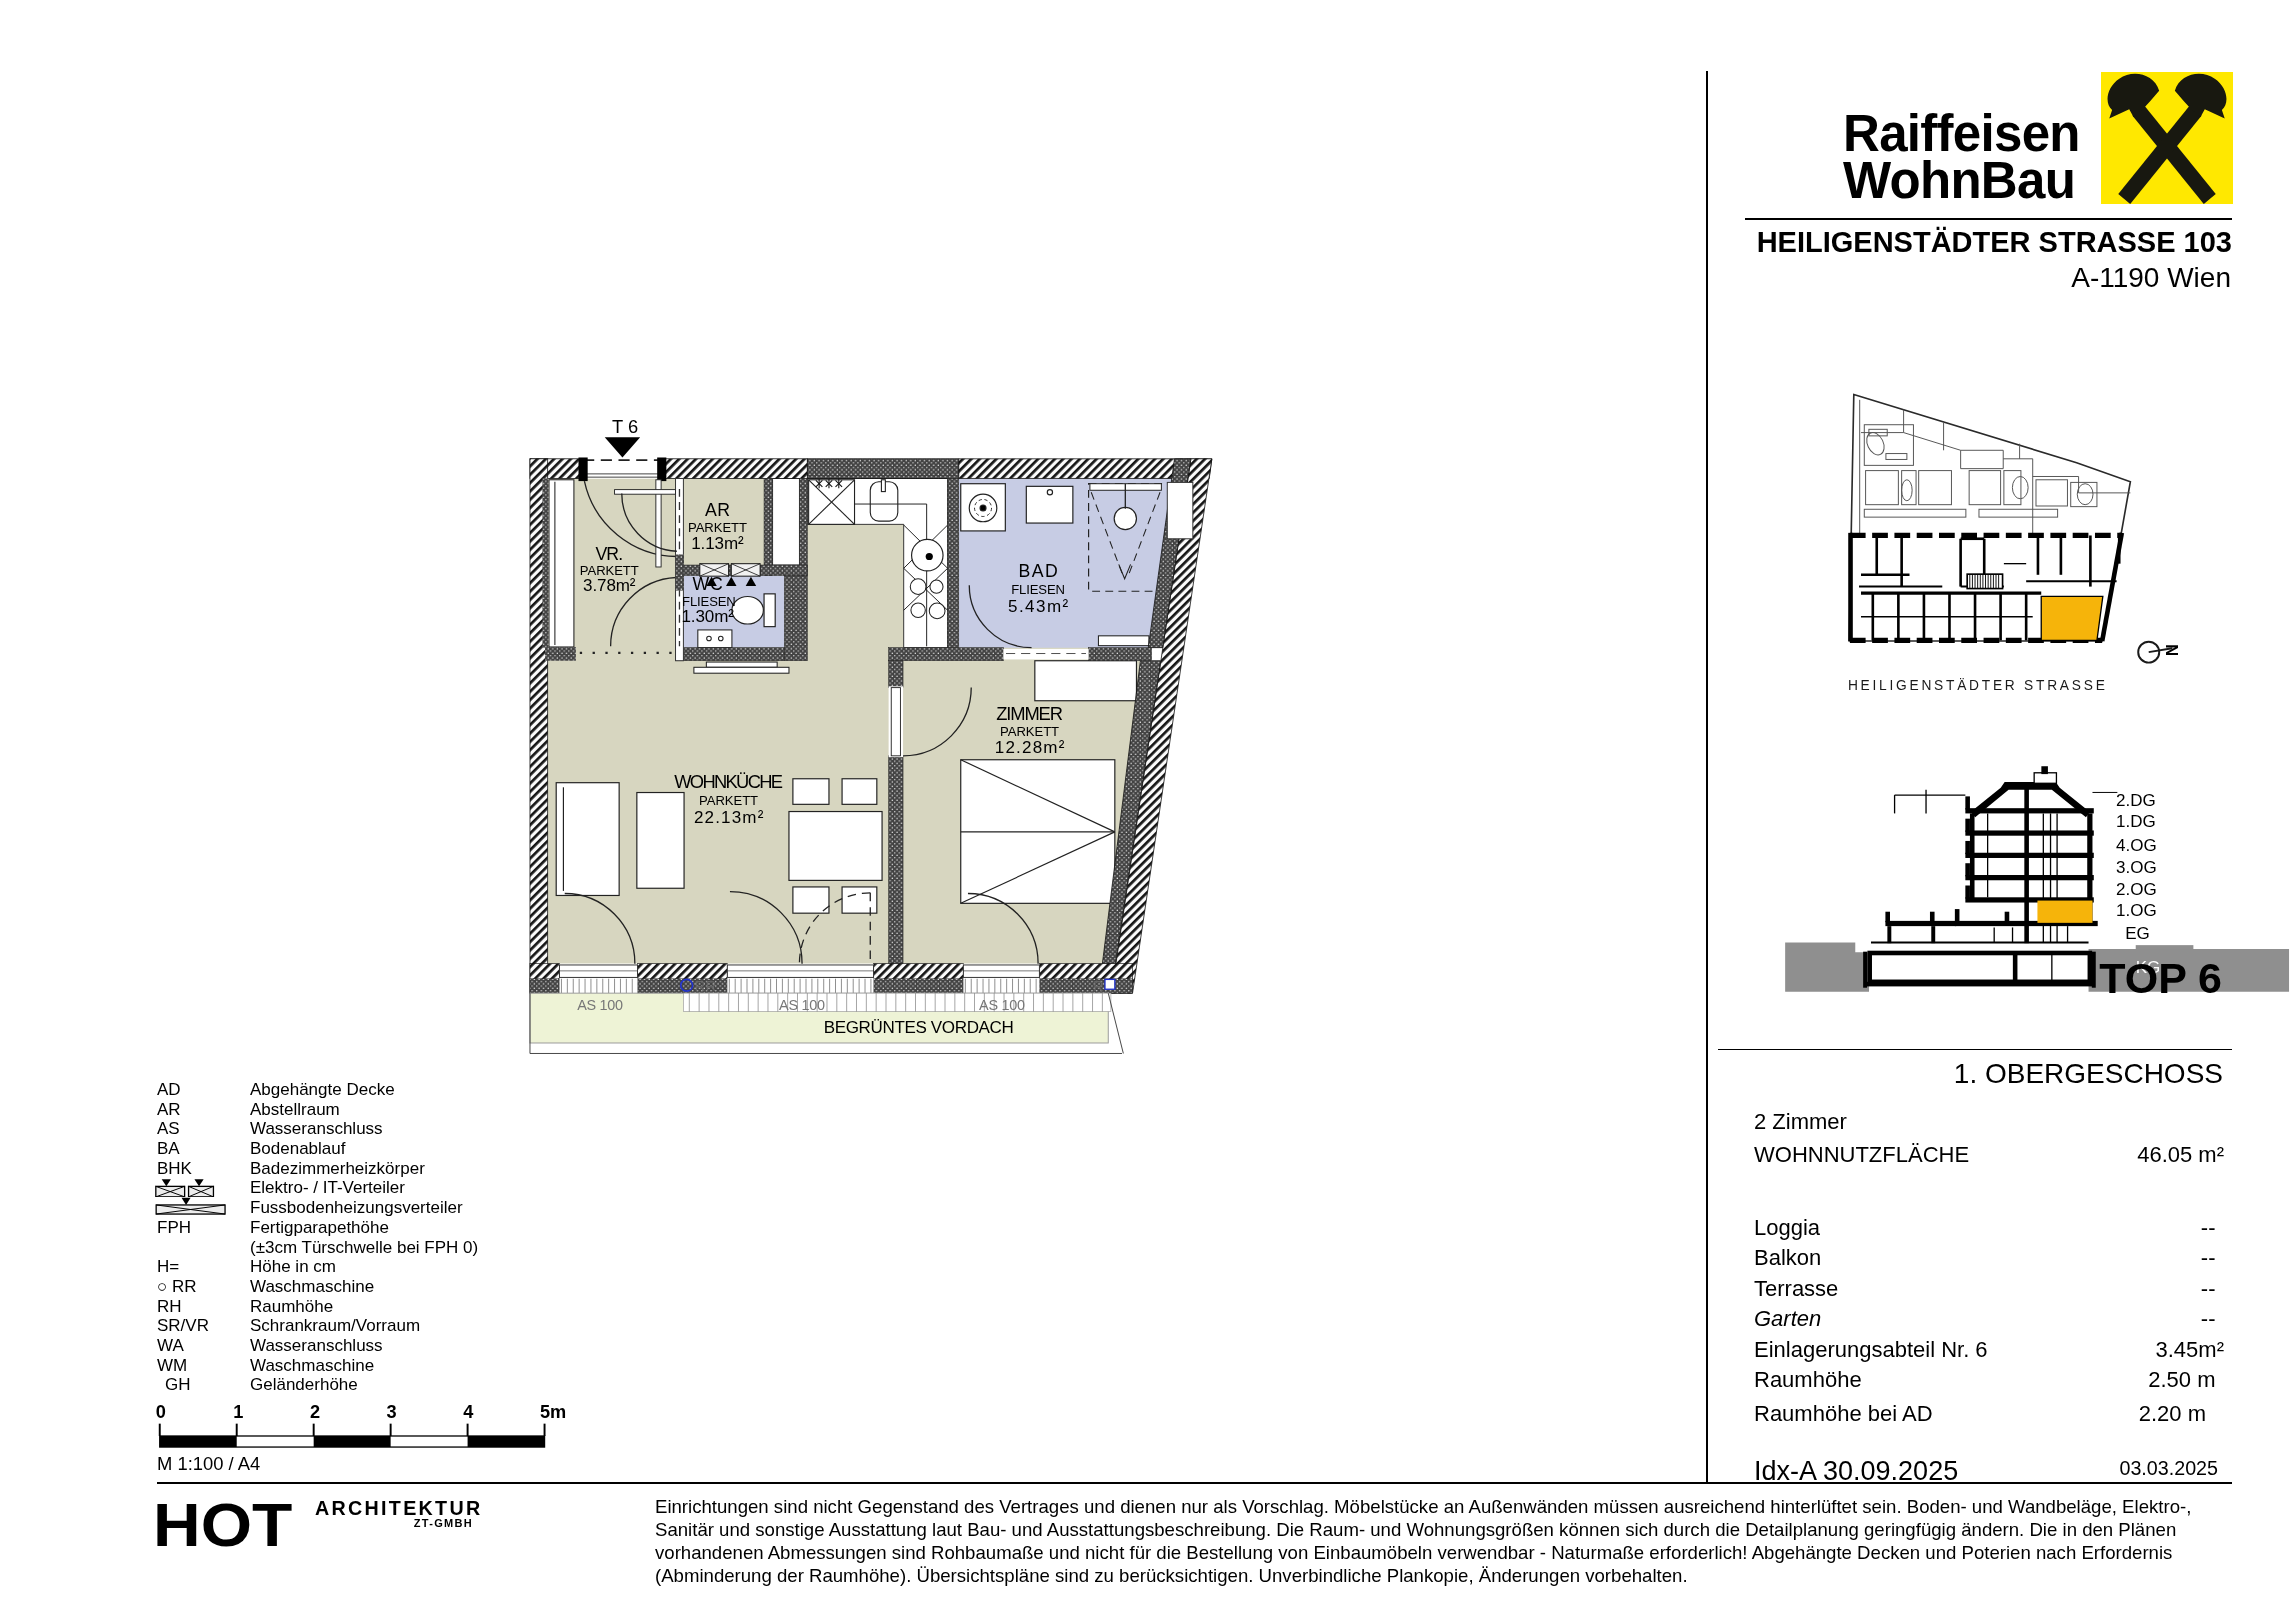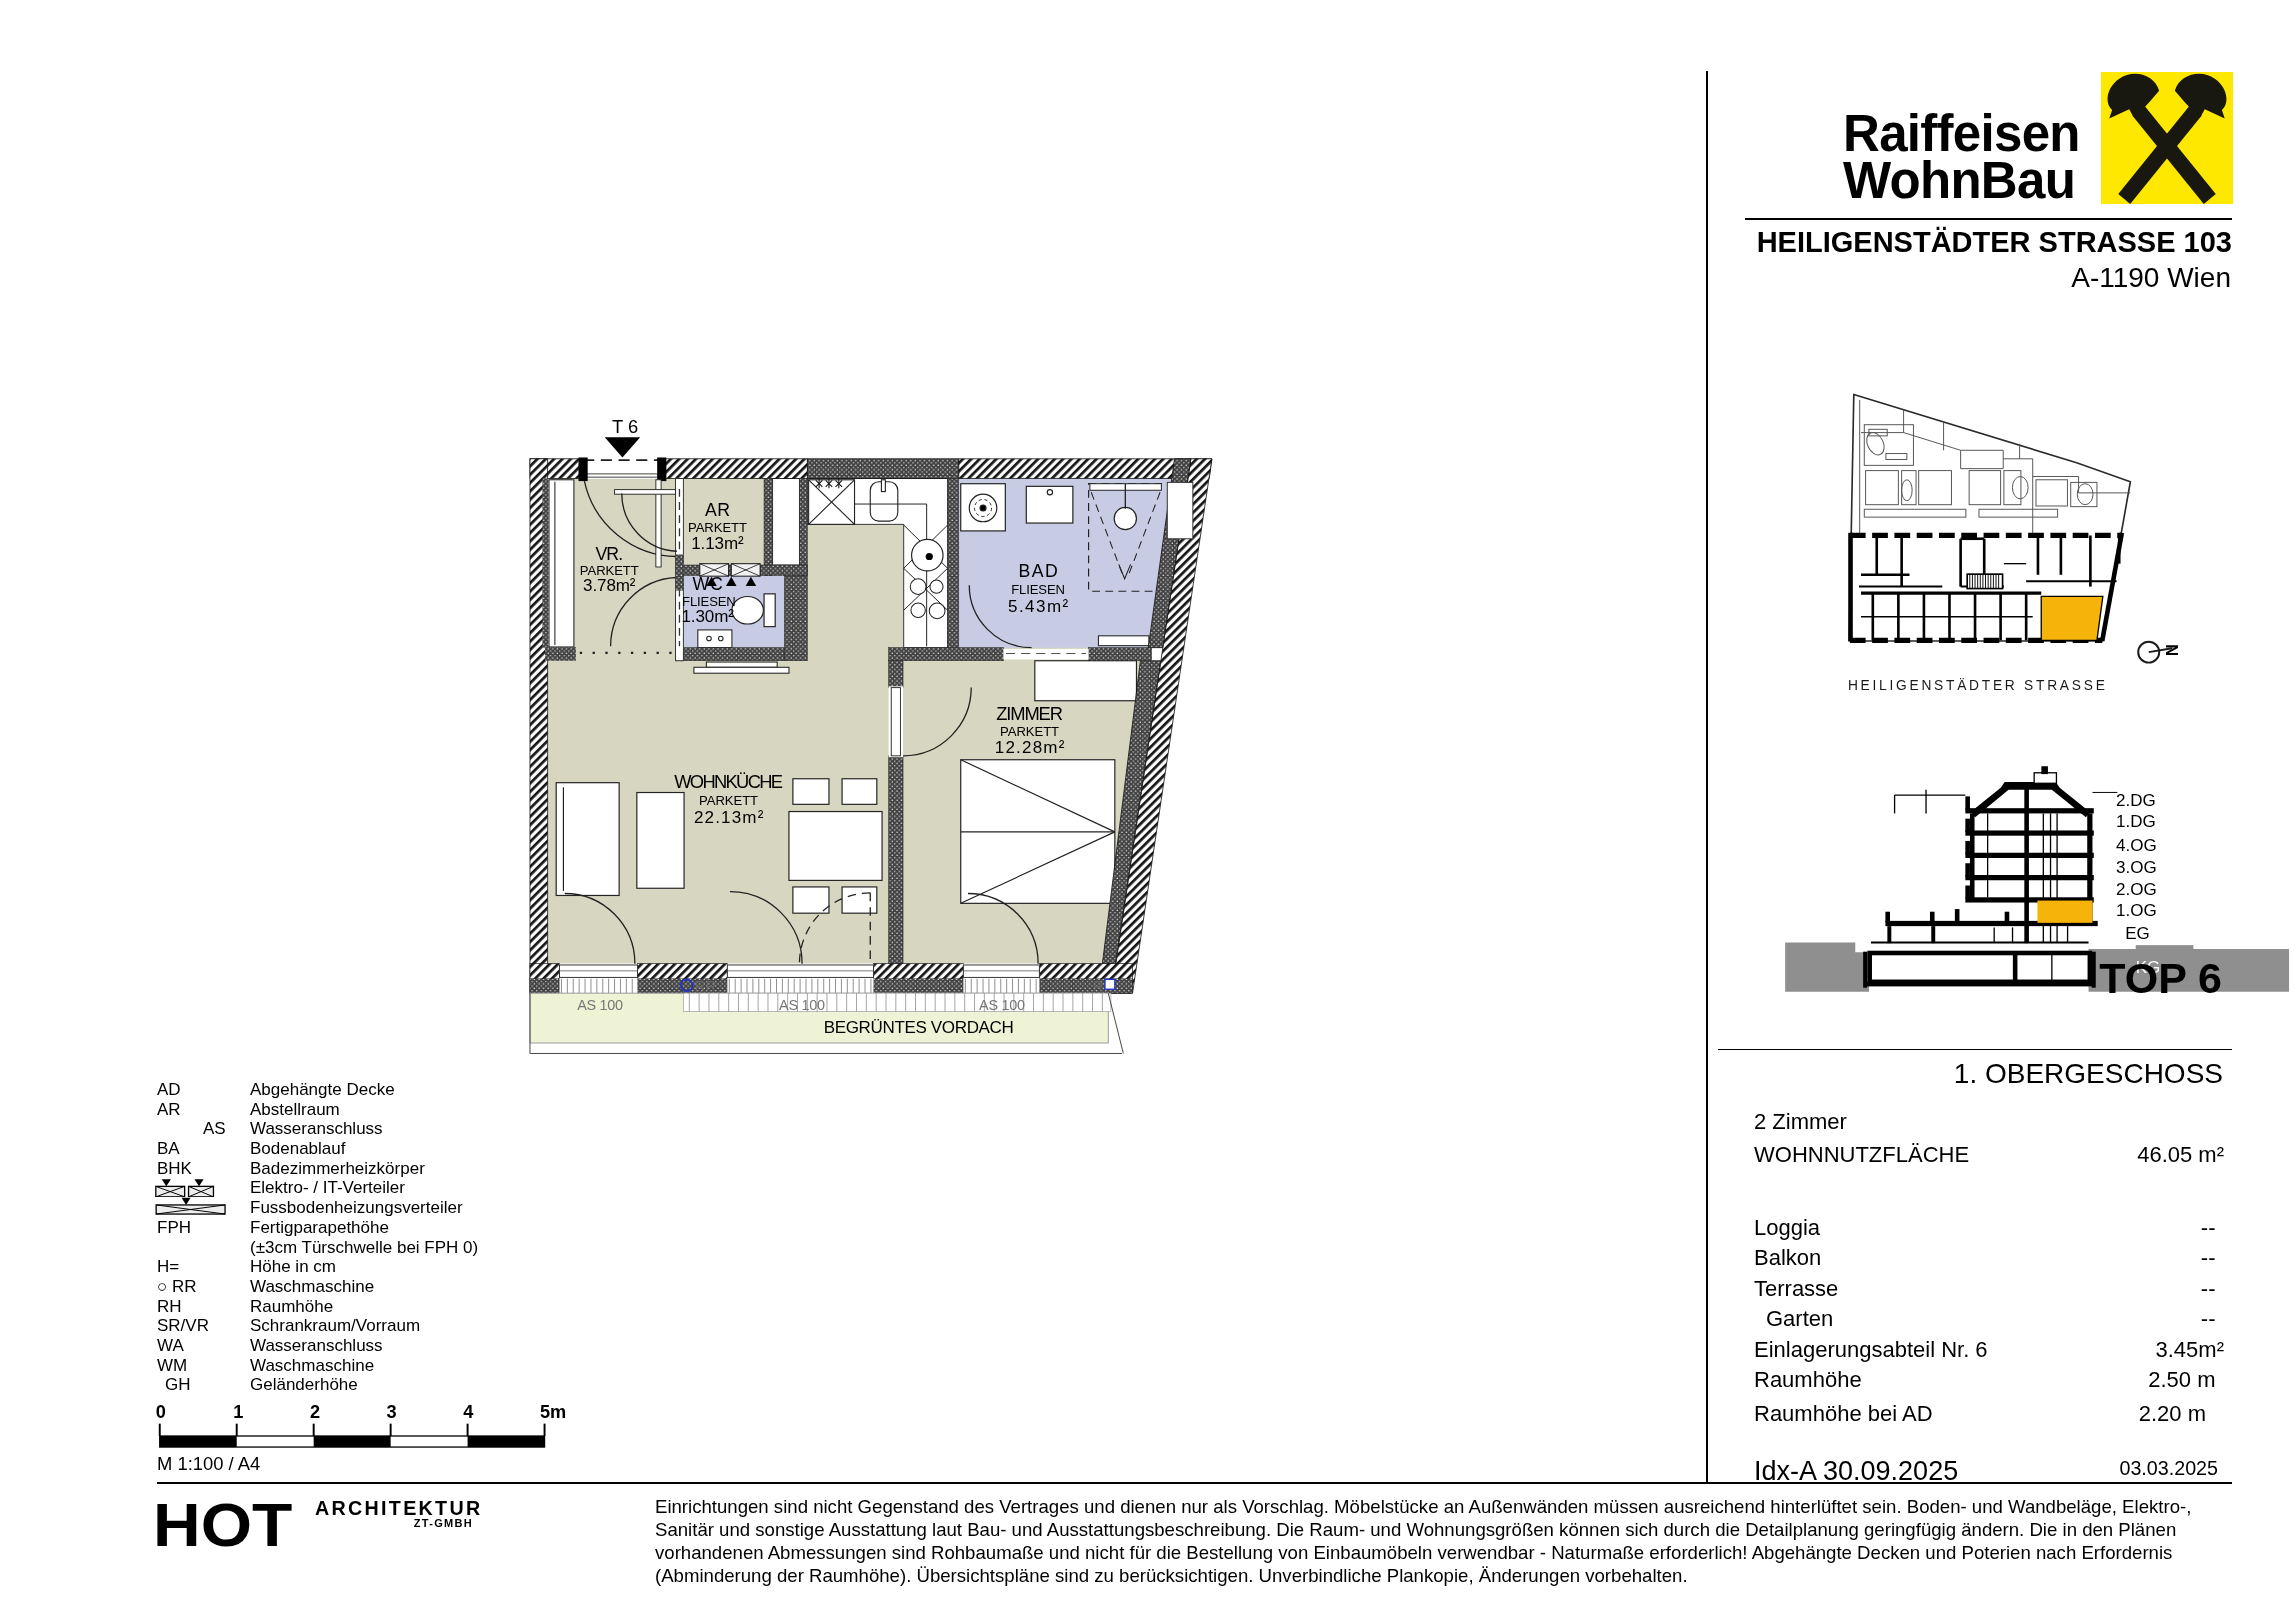--- a/index.html
+++ b/index.html
@@ -511,21 +511,21 @@
 <div class="abs" style="left:1754px;top:1109px;width:470px;font-size:22px;">
   <div style="position:absolute;left:0;top:0px;">2 Zimmer</div>
   <div style="position:absolute;left:0;top:33px;">WOHNNUTZFLÄCHE</div>
       <div class="r" style="position:absolute;right:0;top:33px;width:262px;">46.05 m²</div>
   <div style="position:absolute;left:0;top:106px;">Loggia</div>
       <div class="r" style="position:absolute;right:8.5px;top:106px;width:262px;">--</div>
   <div style="position:absolute;left:0;top:136px;">Balkon</div>
       <div class="r" style="position:absolute;right:8.5px;top:136px;width:262px;">--</div>
   <div style="position:absolute;left:0;top:167px;">Terrasse</div>
       <div class="r" style="position:absolute;right:8.5px;top:167px;width:262px;">--</div>
-  <div style="position:absolute;left:12px;top:197px;">Garten</div>
+  <div style="position:absolute;left:0;top:197px;font-style:italic;">Garten</div>
       <div class="r" style="position:absolute;right:8.5px;top:197px;width:262px;">--</div>
   <div style="position:absolute;left:0;top:228px;">Einlagerungsabteil Nr. 6</div>
       <div class="r" style="position:absolute;right:0;top:228px;width:262px;">3.45m²</div>
   <div style="position:absolute;left:0;top:258px;">Raumhöhe</div>
       <div class="r" style="position:absolute;right:8.5px;top:258px;width:262px;">2.50 m</div>
   <div style="position:absolute;left:0;top:292px;">Raumhöhe bei AD</div>
       <div class="r" style="position:absolute;right:18px;top:292px;width:262px;">2.20 m</div>
 </div>
 
 <div class="abs" style="left:1754px;top:1456px;font-size:27px;">Idx-A 30.09.2025</div>
@@ -534,21 +534,21 @@
 <div class="abs" style="left:157px;top:1080px;width:433px;font-size:17px;line-height:19.7px;">
   <div style="position:relative;height:19.7px;">
         <span style="position:absolute;left:0;">AD</span>
         <span style="position:absolute;left:93px;">Abgehängte Decke</span>
       </div>
   <div style="position:relative;height:19.7px;">
         <span style="position:absolute;left:0;">AR</span>
         <span style="position:absolute;left:93px;">Abstellraum</span>
       </div>
   <div style="position:relative;height:19.7px;">
-        <span style="position:absolute;left:0;margin-left:46px;">AS</span>
+        <span style="position:absolute;left:0;">AS</span>
         <span style="position:absolute;left:93px;">Wasseranschluss</span>
       </div>
   <div style="position:relative;height:19.7px;">
         <span style="position:absolute;left:0;">BA</span>
         <span style="position:absolute;left:93px;">Bodenablauf</span>
       </div>
   <div style="position:relative;height:19.7px;">
         <span style="position:absolute;left:0;">BHK</span>
         <span style="position:absolute;left:93px;">Badezimmerheizkörper</span>
       </div>

